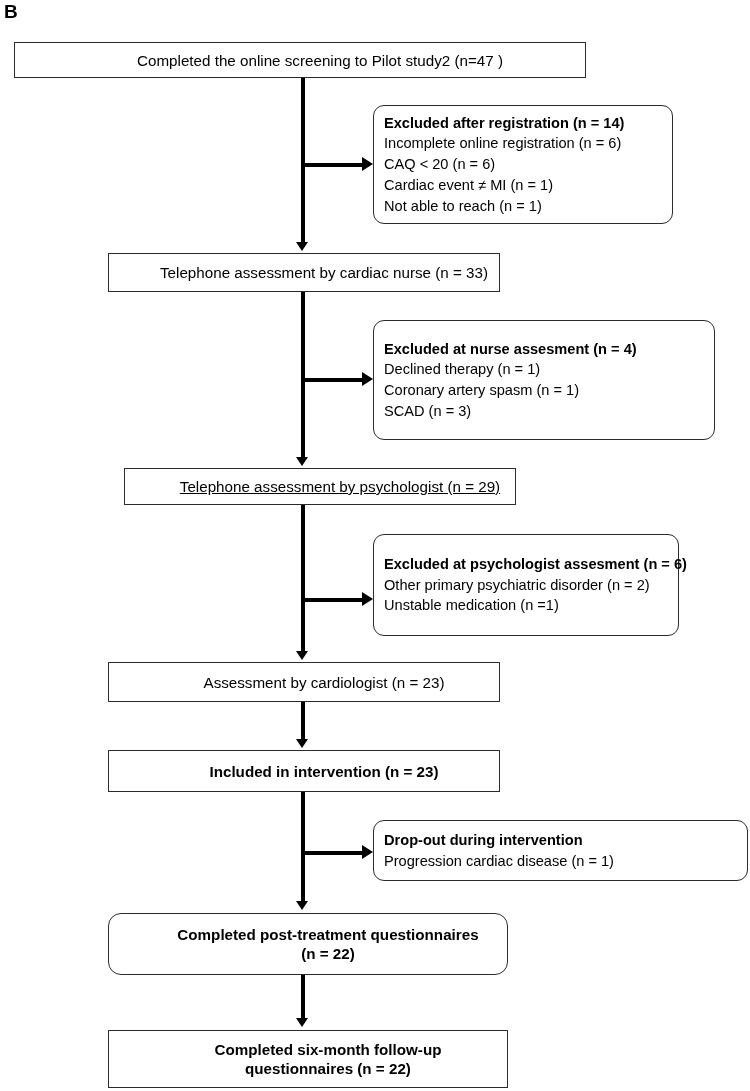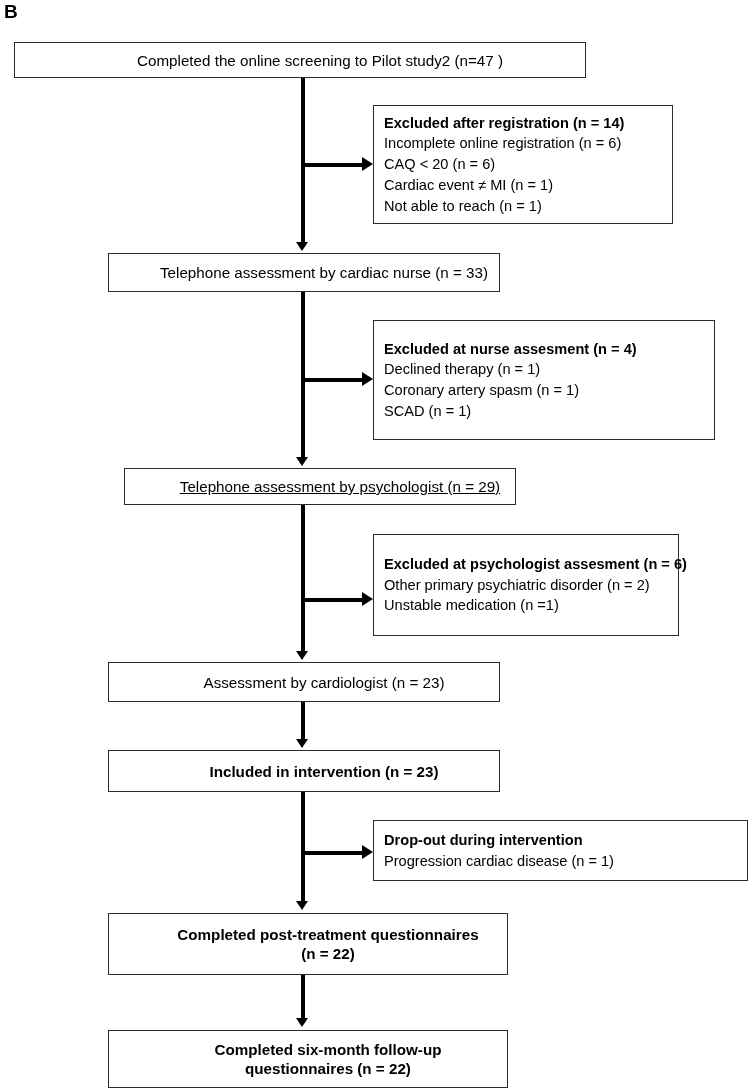--- a/index.html
+++ b/index.html
@@ -60,20 +60,21 @@
 
   
   .box.side {
     padding: 8px 0 8px 10px;
     font-size: 14.6px;
     line-height: 1.42;
     text-align: left;
     display: flex;
     flex-direction: column;
     justify-content: center;
+    border-radius: 11px;
   }
   .box.side .head {
     font-weight: bold;
     white-space: nowrap;
   }
   .box.side .item {
     font-weight: normal;
     white-space: nowrap;
   }
 
@@ -143,21 +144,21 @@
   <div class="vline" style="left:301px; top:292px; height:166px;"></div>
   <div class="arrow-down thin" style="left:296px; top:457px;"></div>
 
   <div class="hline" style="left:301px; top:378px; width:62px;"></div>
   <div class="arrow-right" style="left:362px; top:372px;"></div>
 
   <div class="box side" style="left:373px; top:320px; width:342px; height:120px;">
     <div class="head">Excluded at nurse assesment (n = 4)</div>
     <div class="item">Declined therapy (n = 1)</div>
     <div class="item">Coronary artery spasm (n = 1)</div>
-    <div class="item">SCAD (n = 1)</div>
+    <div class="item">SCAD (n = 3)</div>
   </div>
 
   <div class="box main" style="left:124px; top:468px; width:392px; height:37px;text-decoration:underline;">
     <span>Telephone assessment by psychologist (n = 29)</span>
   </div>
 
   <div class="vline" style="left:301px; top:505px; height:147px;"></div>
   <div class="arrow-down thin" style="left:296px; top:651px;"></div>
 
   <div class="hline" style="left:301px; top:598px; width:62px;"></div>
@@ -184,21 +185,21 @@
   <div class="arrow-down thin" style="left:296px; top:901px;"></div>
 
   <div class="hline" style="left:301px; top:851px; width:62px;"></div>
   <div class="arrow-right" style="left:362px; top:845px;"></div>
 
   <div class="box side" style="left:373px; top:820px; width:375px; height:61px;">
     <div class="head">Drop-out during intervention</div>
     <div class="item">Progression cardiac disease (n = 1)</div>
   </div>
 
-  <div class="box main bold" style="left:108px; top:913px; width:400px; height:62px;">
+  <div class="box main bold" style="left:108px; top:913px; width:400px; height:62px;border-radius:13px;">
     <span class="twoline">
       <span class="line1">Completed post-treatment questionnaires</span>
       <span class="line2">(n = 22)</span>
     </span>
   </div>
 
   <div class="vline" style="left:301px; top:975px; height:44px;"></div>
   <div class="arrow-down thin" style="left:296px; top:1018px;"></div>
 
   <div class="box main bold" style="left:108px; top:1030px; width:400px; height:58px;">

